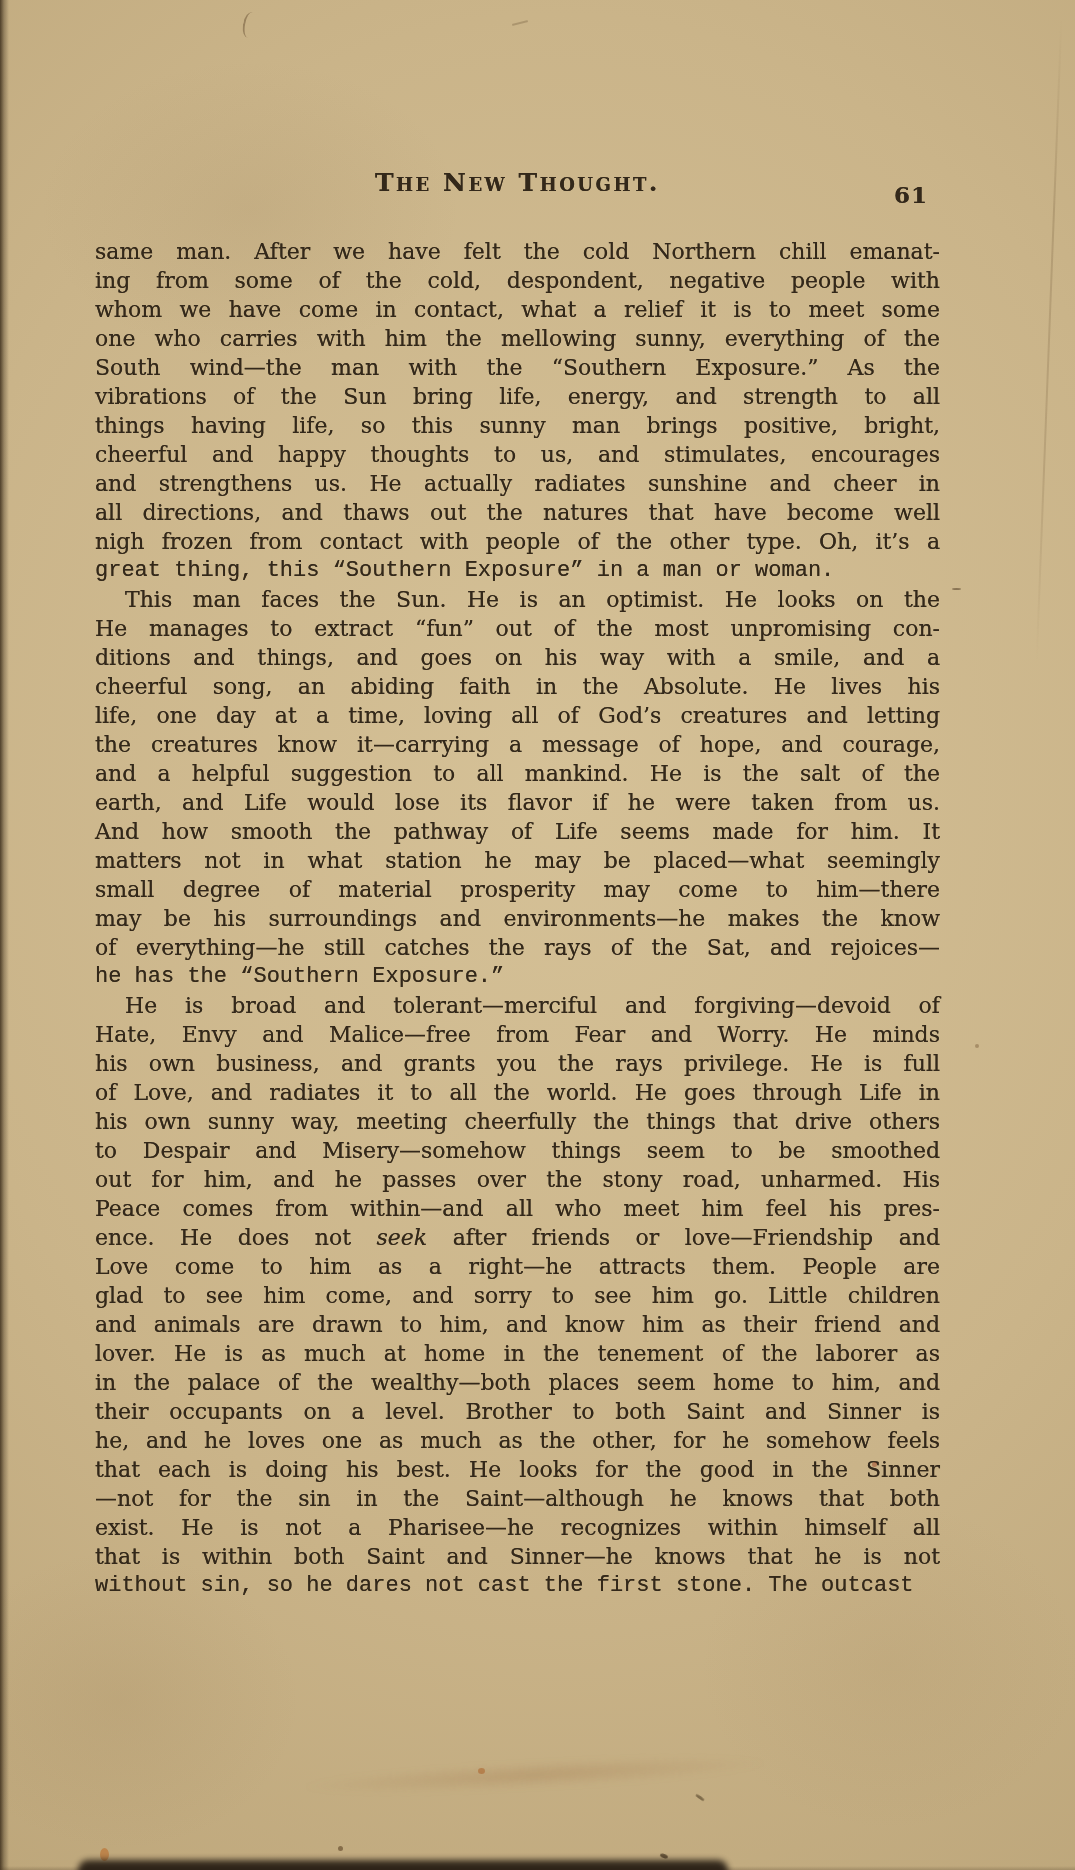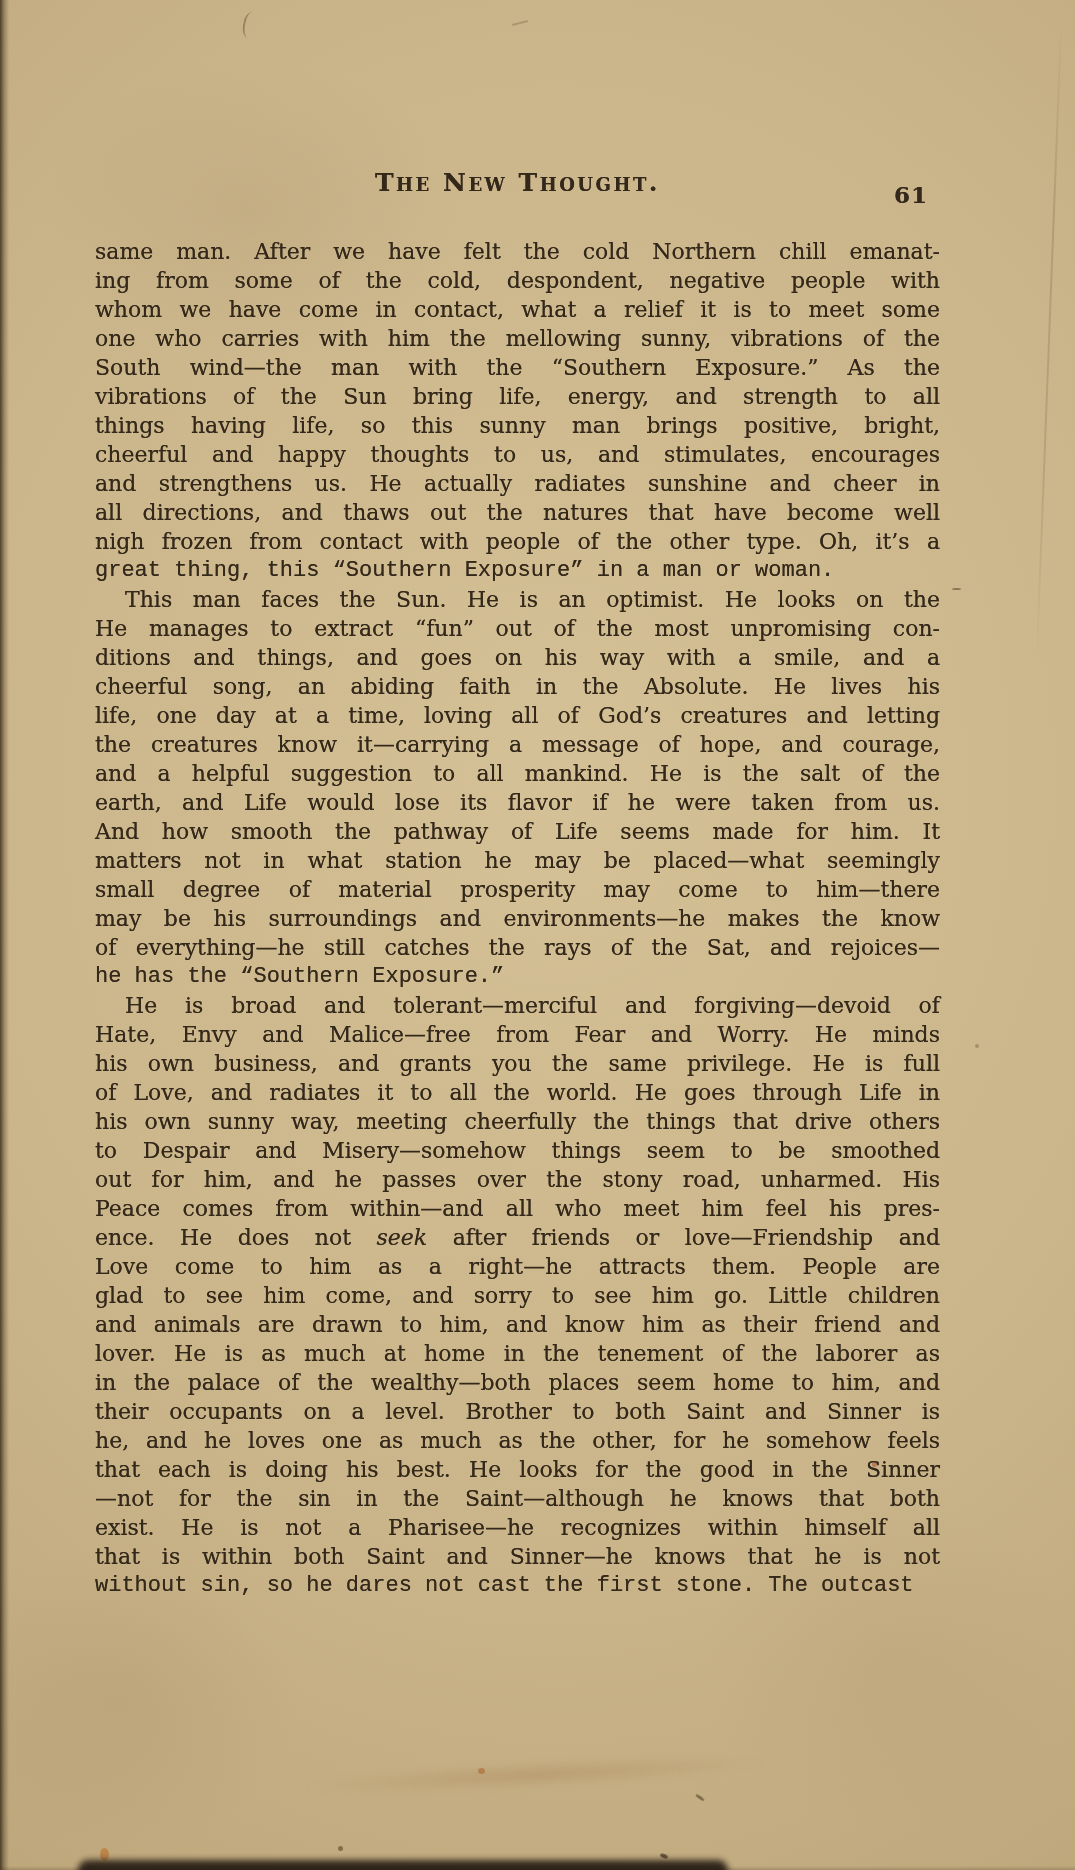--- a/index.html
+++ b/index.html
@@ -126,21 +126,21 @@
   <div class="header-row">
     <div class="running-title">The New Thought.</div>
     <div class="page-number">61</div>
   </div>
 
   <div class="body-text" id="body-text">
       <div class="paragraph">
         <div class="line">same man.  After we have felt the cold Northern chill emanat-</div>
         <div class="line">ing from some of the cold, despondent, negative people with</div>
         <div class="line">whom we have come in contact, what a relief it is to meet some</div>
-        <div class="line">one who carries with him the mellowing sunny, vibrations of the</div>
+        <div class="line">one who carries with him the mellowing sunny, everything of the</div>
         <div class="line">South wind—the man with the “Southern Exposure.”  As the</div>
         <div class="line">vibrations of the Sun bring life, energy, and strength to all</div>
         <div class="line">things having life, so this sunny man brings positive, bright,</div>
         <div class="line">cheerful and happy thoughts to us, and stimulates, encourages</div>
         <div class="line">and strengthens us.  He actually radiates sunshine and cheer in</div>
         <div class="line">all directions, and thaws out the natures that have become well</div>
         <div class="line">nigh frozen from contact with people of the other type.  Oh, it’s a</div>
         <div class="line last">great thing, this “Southern Exposure” in a man or woman.</div>
       </div>
       <div class="paragraph">
@@ -155,21 +155,21 @@
         <div class="line">And how smooth the pathway of Life seems made for him.  It</div>
         <div class="line">matters not in what station he may be placed—what seemingly</div>
         <div class="line">small degree of material prosperity may come to him—there</div>
         <div class="line">may be his surroundings and environments—he makes the know</div>
         <div class="line">of everything—he still catches the rays of the Sat, and rejoices—</div>
         <div class="line last">he has the “Southern Exposure.”</div>
       </div>
       <div class="paragraph">
         <div class="line indent">He is broad and tolerant—merciful and forgiving—devoid of</div>
         <div class="line">Hate, Envy and Malice—free from Fear and Worry.  He minds</div>
-        <div class="line">his own business, and grants you the same privilege.  He is full</div>
+        <div class="line">his own business, and grants you the rays privilege.  He is full</div>
         <div class="line">of Love, and radiates it to all the world.  He goes through Life in</div>
         <div class="line">his own sunny way, meeting cheerfully the things that drive others</div>
         <div class="line">to Despair and Misery—somehow things seem to be smoothed</div>
         <div class="line">out for him, and he passes over the stony road, unharmed.  His</div>
         <div class="line">Peace comes from within—and all who meet him feel his pres-</div>
         <div class="line">ence.  He does not <i>seek</i> after friends or love—Friendship and</div>
         <div class="line">Love come to him as a right—he attracts them.  People are</div>
         <div class="line">glad to see him come, and sorry to see him go.  Little children</div>
         <div class="line">and animals are drawn to him, and know him as their friend and</div>
         <div class="line">lover.  He is as much at home in the tenement of the laborer as</div>

